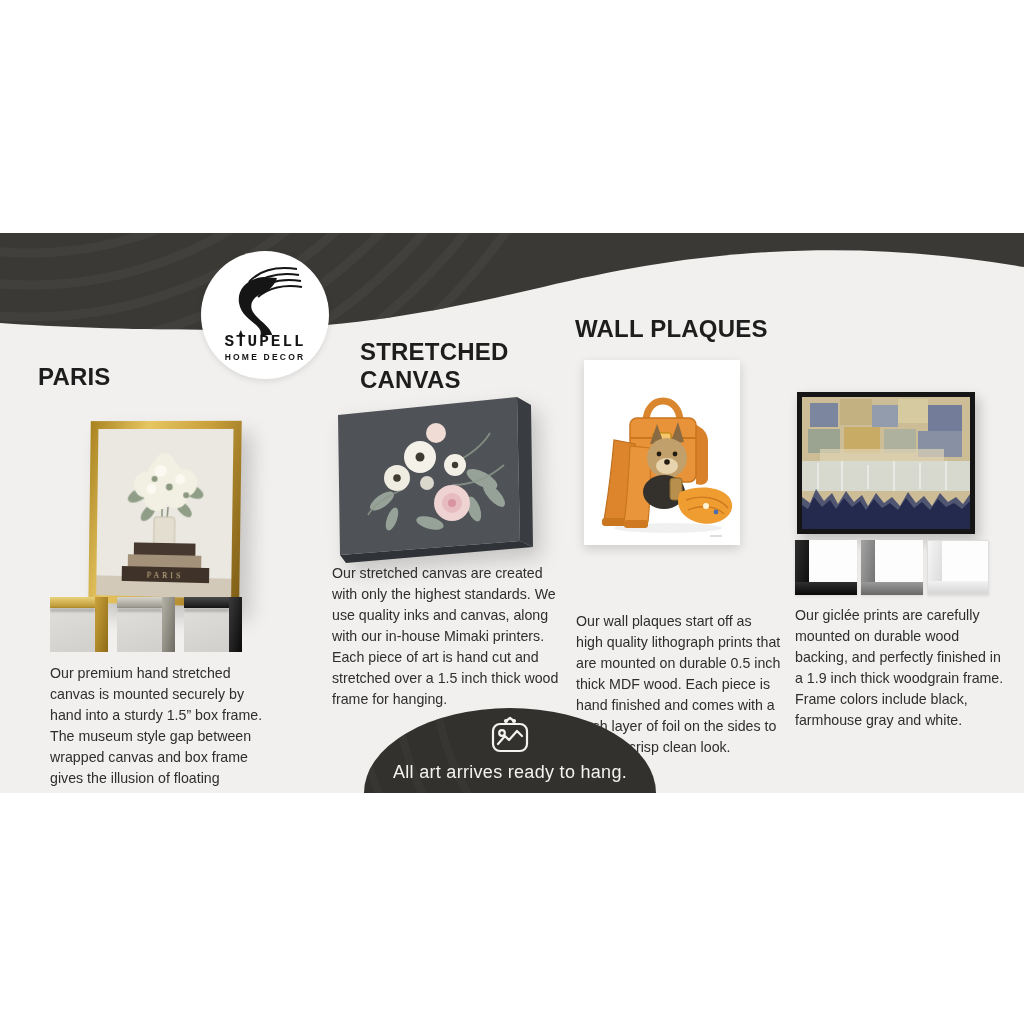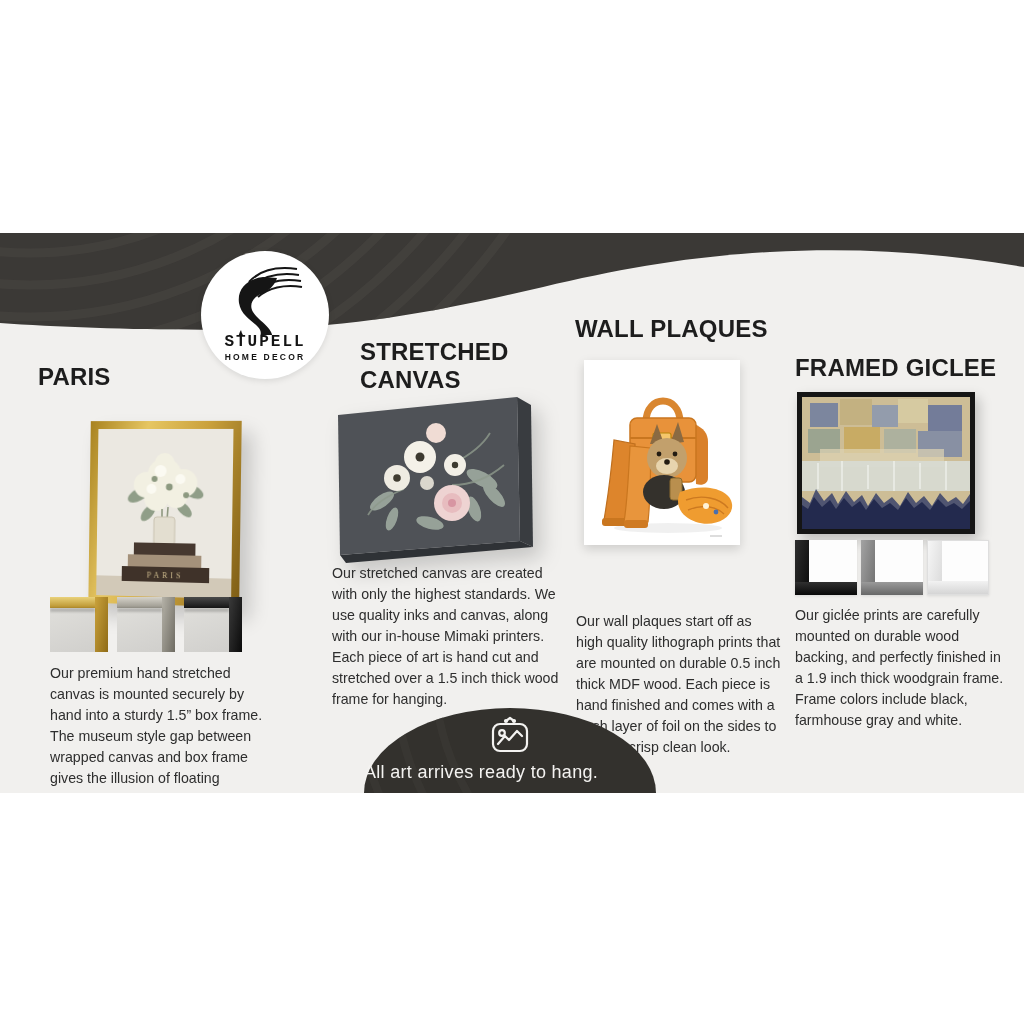--- a/index.html
+++ b/index.html
@@ -46,21 +46,21 @@
   .corner4{position:absolute;width:62px;height:55px;background:#fdfdfd;overflow:hidden;box-shadow:0 1px 3px rgba(0,0,0,.10);}
   .corner4 .left{position:absolute;left:0;top:0;bottom:0;width:14px;}
   .corner4 .bottom{position:absolute;left:0;right:0;bottom:0;height:13px;}
   .gblack .left{background:linear-gradient(100deg,#2e2e2e,#0c0c0c);} .gblack .bottom{background:linear-gradient(#303030,#090909);}
   .ggray .left{background:linear-gradient(100deg,#a3a3a3,#6f6f6f);} .ggray .bottom{background:linear-gradient(#9a9a9a,#686868);}
   .gwhite{border:1px solid #dedede;box-sizing:border-box;}
   .gwhite .left{background:linear-gradient(100deg,#f6f6f6,#d9d9d9);} .gwhite .bottom{background:linear-gradient(#f2f2f2,#d5d5d5);}
 
   
   #dome{position:absolute;left:364px;top:475px;width:292px;height:85px;}
-  #dome-text{position:absolute;left:0;right:0;top:54px;text-align:left;font-size:18px;color:#f4f3f1;letter-spacing:.3px;}
+  #dome-text{position:absolute;left:0;right:0;top:54px;text-align:center;font-size:18px;color:#f4f3f1;letter-spacing:.3px;}
   #dome-icon{position:absolute;left:123px;top:8px;}
 </style>
 </head>
 <body>
 
 <div id="stage">
   <div id="poster">
 
     <svg width="1024" height="112" viewBox="0 0 1024 112" style="position:absolute;left:0;top:0;">
       <defs>
@@ -234,23 +234,20 @@
           <path d="M104,150 C118,144 132,146 140,154"></path>
         </g>
         <circle cx="122" cy="146" r="3" fill="#fff3d8"></circle>
           <circle cx="132" cy="152" r="2.4" fill="#4a6fae"></circle>
         <path d="M126,176 h12" stroke="#bbbbbb" stroke-width="1"></path>
       </svg>
     </div>
 
     <div class="para" style="left:576px;top:334px;width:205px;margin-top:44px;">Our wall plaques start off as high quality lithograph prints that are mounted on durable 0.5 inch thick MDF wood. Each piece is hand finished and comes with a fresh layer of foil on the sides to give it a crisp clean look.</div>
 
-    <div class="heading" style="left:795px;top:121px;">
-      <div>FRAMED GICLEE</div>
-    </div>
 
     <div id="p4-frame">
       <svg width="168" height="132" viewBox="0 0 168 132">
         <rect width="168" height="132" fill="#cdbd96"></rect>
         <g opacity="0.85">
           <rect x="8" y="6" width="28" height="24" fill="#6e7da0"></rect>
           <rect x="38" y="2" width="32" height="26" fill="#c2b07e"></rect>
           <rect x="70" y="8" width="26" height="22" fill="#8a97b0"></rect>
           <rect x="96" y="2" width="30" height="24" fill="#d8cda4"></rect>
           <rect x="126" y="8" width="34" height="26" fill="#64719a"></rect>

